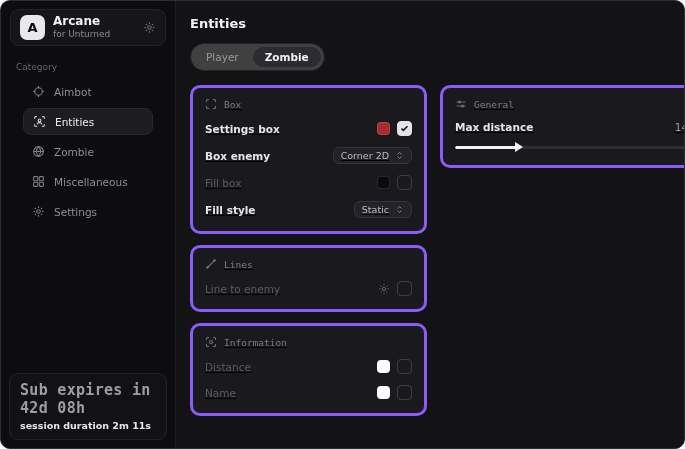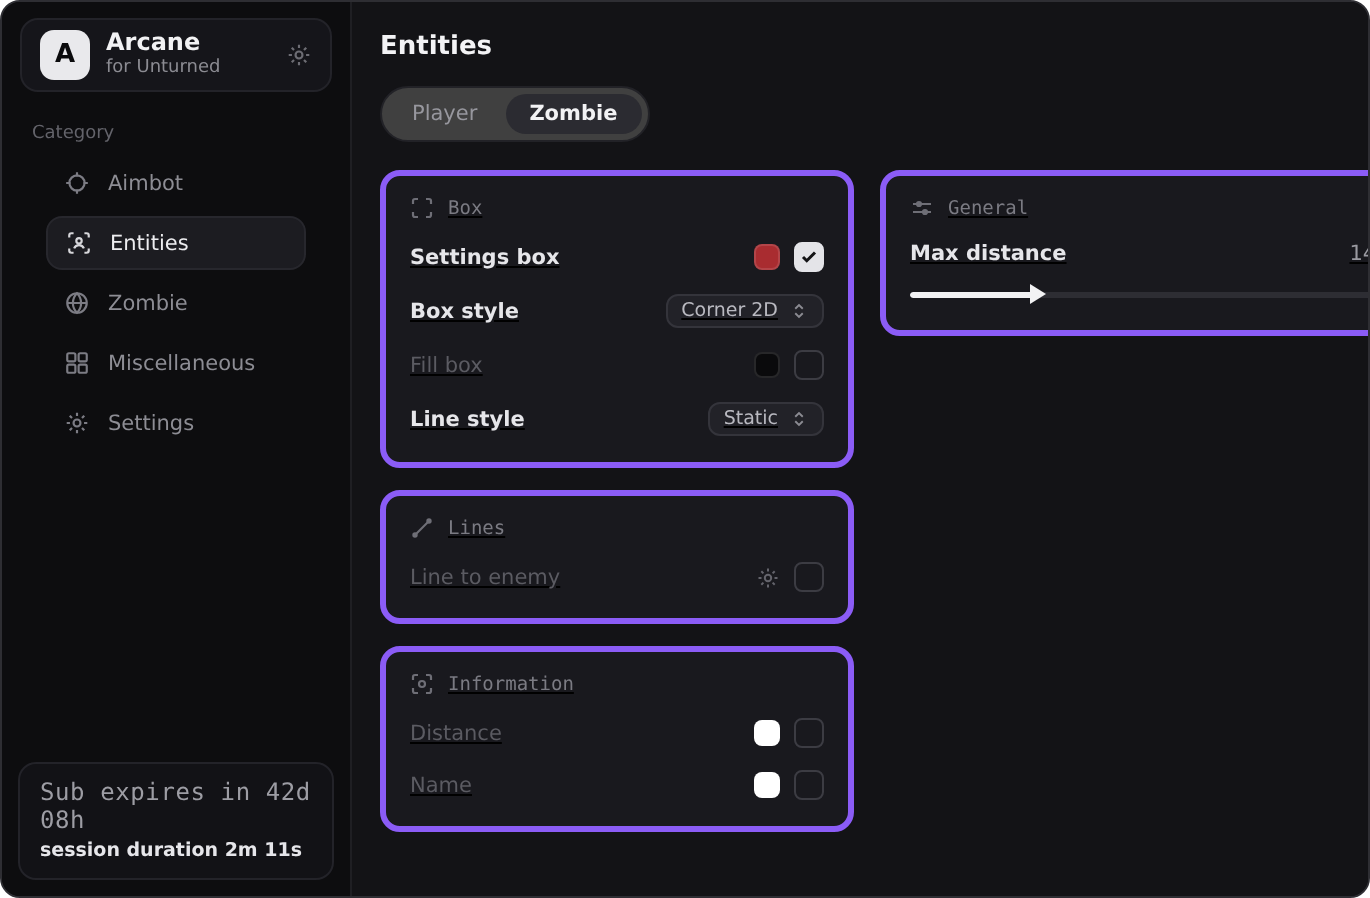--- a/index.html
+++ b/index.html
@@ -22,21 +22,21 @@
   .nav { display:flex; flex-direction:column; gap:3px; padding:0 22px; }
   .nav-item { height:27px; display:flex; align-items:center; gap:9px; padding:0 9px;
     border-radius:8px; color:#8d8d94; font-size:10.5px; cursor:pointer; }
   .nav-item .nicon { display:flex; color:#7c7c84; }
   .nav-item.active { background:#1c1c21; border:1px solid #27272d; color:#ededf0; }
   .nav-item.active .nicon { color:#d6d6da; }
   .side-spacer { flex:1; }
   .sub-card { margin:8px; background:#121216; border:1px solid #232329; border-radius:9px;
     padding:7px 10px 8px; }
   .sub-line1 { font-family:"DejaVu Sans Mono","Liberation Mono",monospace;
-    font-size:12px; color:#9d9da4; letter-spacing:0.3px; }
+    font-size:15px; color:#9d9da4; letter-spacing:0.3px;font-weight:bold; }
   .sub-line2 { font-size:9.5px; color:#e6e6ea; font-weight:bold; margin-top:3px; }
   
   .main { flex:1; background:#131316; padding:15px 14px; display:flex; flex-direction:column; }
   .page-title { font-size:13px; font-weight:bold; color:#f3f3f5; }
   .tabs { margin-top:12px; display:inline-flex; align-self:flex-start; background:#404040;
     border:1px solid #222227; border-radius:999px; padding:3px; gap:2px; }
   .tab { padding:4px 12px; border-radius:999px; font-size:10.5px; color:#97979e; cursor:pointer; }
   .tab.active { background:#2b2b31; color:#f2f2f4; font-weight:bold; }
   .content { margin-top:14px; display:flex; gap:13px; align-items:flex-start; }
   .col-left { width:237px; display:flex; flex-direction:column; gap:11px; }
@@ -175,21 +175,21 @@
               <span class="swatch" style="background: rgb(169, 44, 48);"></span>
               <span class="checkbox checked">
                 <svg width="9" height="9" viewBox="0 0 24 24" fill="none" stroke="currentColor" stroke-width="4">
                     <polyline points="20 6 9 17 4 12"></polyline>
                   </svg>
               </span>
             </span>
           </div>
 
           <div class="row">
-            <span class="row-label">Box style</span>
+            <span class="row-label">Box enemy</span>
             <span class="controls">
               <span class="select-btn">
                 <span>Corner 2D</span>
                 <span class="cicon">
                   <svg width="9" height="9" viewBox="0 0 24 24" fill="none" stroke="currentColor" stroke-width="2.5">
                       <path d="M7 9l5-5 5 5M7 15l5 5 5-5"></path>
                     </svg>
                 </span>
               </span>
             </span>
@@ -197,21 +197,21 @@
 
           <div class="row dim">
             <span class="row-label">Fill box</span>
             <span class="controls">
               <span class="swatch" style="background: rgb(10, 10, 12);"></span>
               <span class="checkbox"></span>
             </span>
           </div>
 
           <div class="row">
-            <span class="row-label">Line style</span>
+            <span class="row-label">Fill style</span>
             <span class="controls">
               <span class="select-btn">
                 <span>Static</span>
                 <span class="cicon">
                   <svg width="9" height="9" viewBox="0 0 24 24" fill="none" stroke="currentColor" stroke-width="2.5">
                       <path d="M7 9l5-5 5 5M7 15l5 5 5-5"></path>
                     </svg>
                 </span>
               </span>
             </span>

